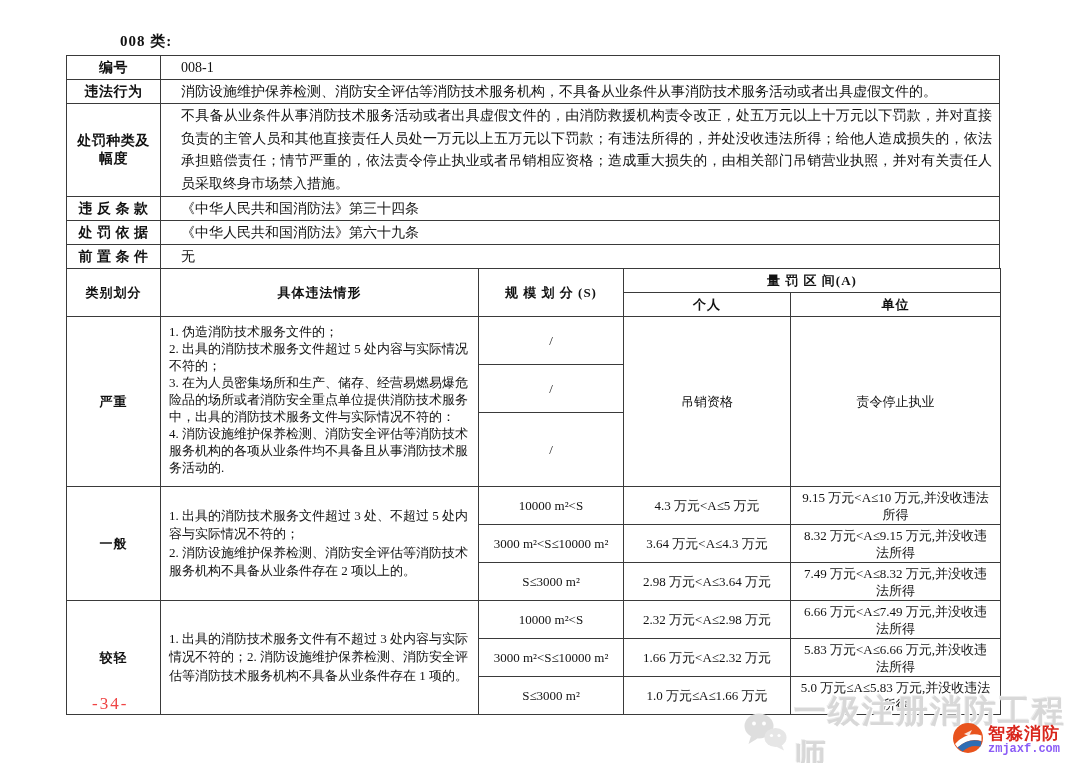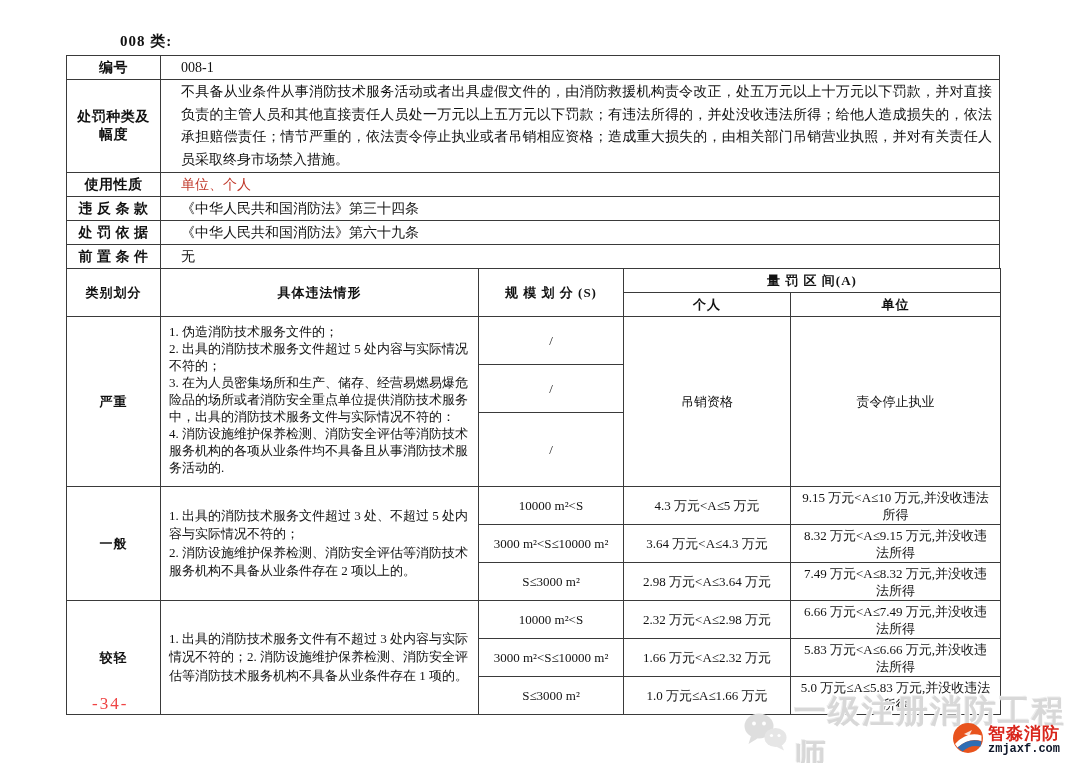--- a/index.html
+++ b/index.html
@@ -28,49 +28,49 @@
   .sit{vertical-align:middle;line-height:18.5px;white-space:pre-line;text-align:left;padding:6px 8px;}
   .sit.top{vertical-align:top;line-height:17px;}
   .ctr{text-align:center;vertical-align:middle;line-height:17px;}
   .page-num{position:absolute;left:92px;top:694px;font-size:17px;color:#ef4444;letter-spacing:2px;}
   .watermark{position:absolute;left:742px;top:690px;display:flex;align-items:center;gap:6px;}
   .wm-text{font-size:32px;font-weight:bold;color:#d8d8d8;letter-spacing:2px;
            text-shadow:1px 1px 0 #ffffff,-1px -1px 0 #ececec;font-family:"Liberation Sans","DejaVu Sans",sans-serif;}
   .logo{position:absolute;left:952px;top:722px;display:flex;align-items:center;gap:4px;}
   .logo-txt{display:flex;flex-direction:column;line-height:1.05;align-items:center;}
   .logo-name{font-size:17px;font-weight:bold;color:#d9261c;letter-spacing:1px;}
-  .logo-domain{font-size:12px;font-weight:bold;color:#0f172a;font-family:"Liberation Mono","DejaVu Sans Mono",monospace;}
+  .logo-domain{font-size:12px;font-weight:bold;color:#8b5cf6;font-family:"Liberation Mono","DejaVu Sans Mono",monospace;}
 </style>
 </head>
 <body>
 
 <div class="page">
 
   <div class="class-label">008 类:</div>
 
   <div class="tables">
 
     <table class="info-table">
       <colgroup>
           <col class="c-label">
           <col>
         </colgroup>
       <tbody>
           <tr class="h22">
         <td class="lbl">编号</td>
         <td class="val">008-1</td>
       </tr>
+      <tr class="h22">
+        <td class="lbl">违法行为</td>
+        <td class="val">消防设施维护保养检测、消防安全评估等消防技术服务机构，不具备从业条件从事消防技术服务活动或者出具虚假文件的。</td>
+      </tr>
       <tr class="h68">
         <td class="lbl">处罚种类及
 幅度</td>
         <td class="val just">不具备从业条件从事消防技术服务活动或者出具虚假文件的，由消防救援机构责令改正，处五万元以上十万元以下罚款，并对直接负责的主管人员和其他直接责任人员处一万元以上五万元以下罚款；有违法所得的，并处没收违法所得；给他人造成损失的，依法承担赔偿责任；情节严重的，依法责令停止执业或者吊销相应资格；造成重大损失的，由相关部门吊销营业执照，并对有关责任人员采取终身市场禁入措施。</td>
-      </tr>
-      <tr class="h22">
-        <td class="lbl">使用性质</td>
-        <td class="val red">单位、个人</td>
       </tr>
       <tr class="h22">
         <td class="lbl">违 反 条 款</td>
         <td class="val">《中华人民共和国消防法》第三十四条</td>
       </tr>
       <tr class="h22">
         <td class="lbl">处 罚 依 据</td>
         <td class="val">《中华人民共和国消防法》第六十九条</td>
       </tr>
       <tr class="h22">

